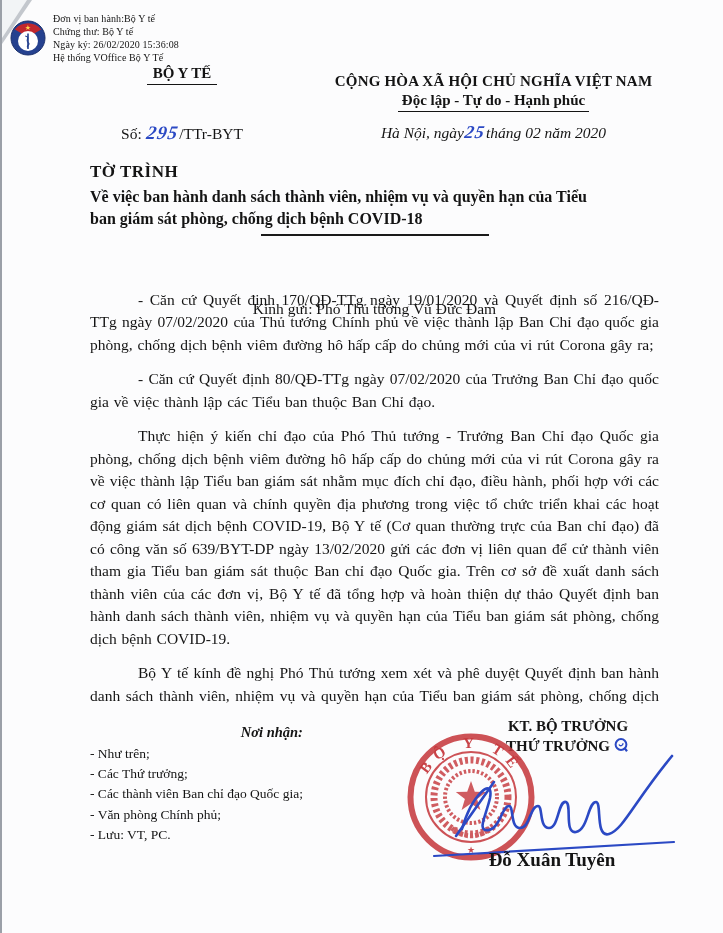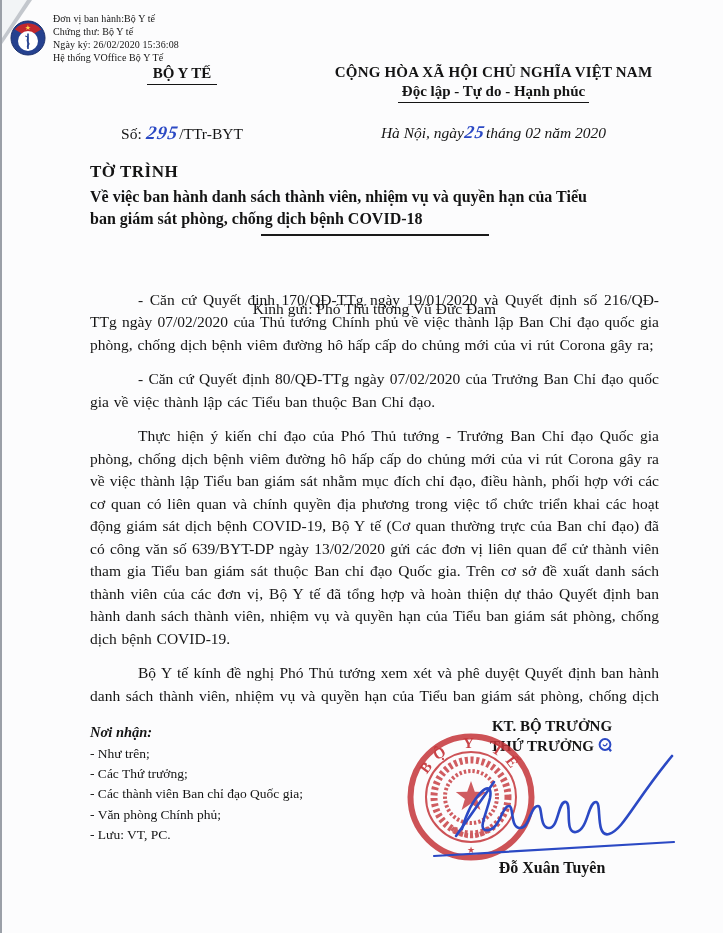--- a/index.html
+++ b/index.html
@@ -23,21 +23,21 @@
   .stamp-logo{width:36px;height:36px;margin-top:12px;}
   .stamp-lines{font-size:10px;line-height:1.3;padding-top:4px;letter-spacing:0.1px;}
 
   
   .hdr-row{position:absolute;left:0;right:0;display:flex;}
   .hdr-row.r1{top:64px;}
   .hdr-row.r2{top:119px;}
   .hdr-left{width:250px;margin-left:55px;text-align:center;}
   .hdr-right{flex:1;margin-right:45px;text-align:center;}
   .agency{font-weight:bold;font-size:15px;display:inline-block;border-bottom:1.5px solid #141414;padding:0 6px 2px;}
-  .national1{font-weight:bold;font-size:15px;letter-spacing:0.2px;}
+  .national1{font-weight:bold;font-size:15px;letter-spacing:0.2px;margin-top:9px;}
   .national2{font-weight:bold;font-size:15px;display:inline-block;border-bottom:1.5px solid #141414;padding:0 4px 2px;margin-top:2px;}
   .doc-num{font-size:15.5px;padding-top:4px;}
   .date-line{font-size:15.5px;font-style:italic;padding-top:4px;}
   .hand{display:inline-block;font-style:italic;font-weight:bold;color:#2b49c4;
     font-size:19px;transform:skew(-10deg);letter-spacing:1px;line-height:1;padding:0 1px;}
   .hand.day{font-size:18px;}
 
   
   .title-block{position:absolute;top:162px;left:88px;right:66px;text-align:left;}
   .doc-kind{font-weight:bold;font-size:17px;letter-spacing:0.5px;}
@@ -46,28 +46,28 @@
   .salutation{position:absolute;top:256px;left:88px;right:66px;text-align:center;font-size:15.5px;margin-top:44px;}
 
   
   .body-text{position:absolute;top:289px;left:88px;right:66px;height:424px;overflow:hidden;}
   .body-text p{margin:0 0 12px;text-align:justify;text-indent:48px;
     font-size:15.5px;line-height:1.45;word-spacing:1px;}
 
   
   .footer{position:absolute;top:716px;left:0;right:0;height:217px;}
   .recipients{position:absolute;left:88px;top:6px;font-size:13.5px;line-height:1.5;}
-  .recipients-label{font-weight:bold;font-style:italic;font-size:14.5px;}
-  .sign-titles{position:absolute;left:400px;width:300px;top:0;text-align:center;
+  .recipients-label{font-weight:bold;font-style:italic;font-size:14.5px;text-align:right;}
+  .sign-titles{position:absolute;left:416px;width:300px;top:0;text-align:center;
     font-weight:bold;font-size:15px;line-height:1.35;}
   .sig-icon{display:inline-block;vertical-align:-3px;margin-left:3px;}
   .seal-svg{position:absolute;left:404px;top:16px;width:130px;height:130px;z-index:1;}
   .signature-svg{position:absolute;left:430px;top:18px;width:250px;height:130px;z-index:2;}
-  .signer-name{position:absolute;left:400px;width:300px;top:143px;text-align:center;
-    font-weight:bold;font-size:16px;z-index:3;}
+  .signer-name{position:absolute;left:400px;width:300px;top:133px;text-align:center;
+    font-weight:bold;font-size:19px;z-index:3;}
 </style>
 </head>
 <body>
 
 <div class="page">
 
   <div class="fold"></div>
   <div class="fold-inner"></div>
 
   <div class="stamp">

